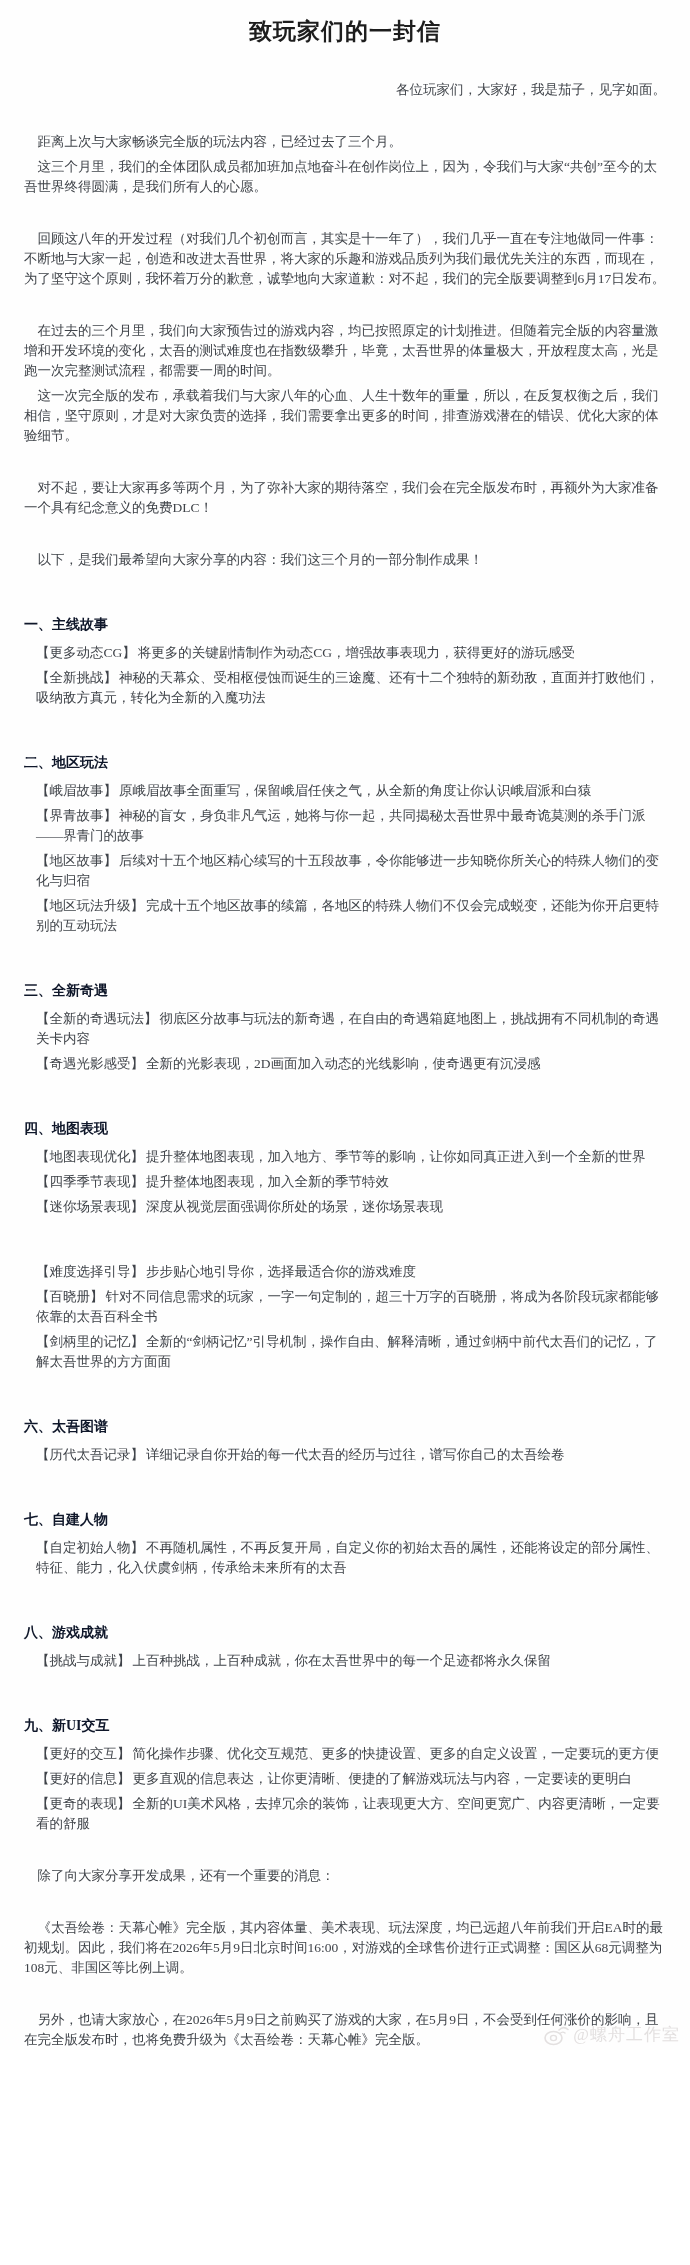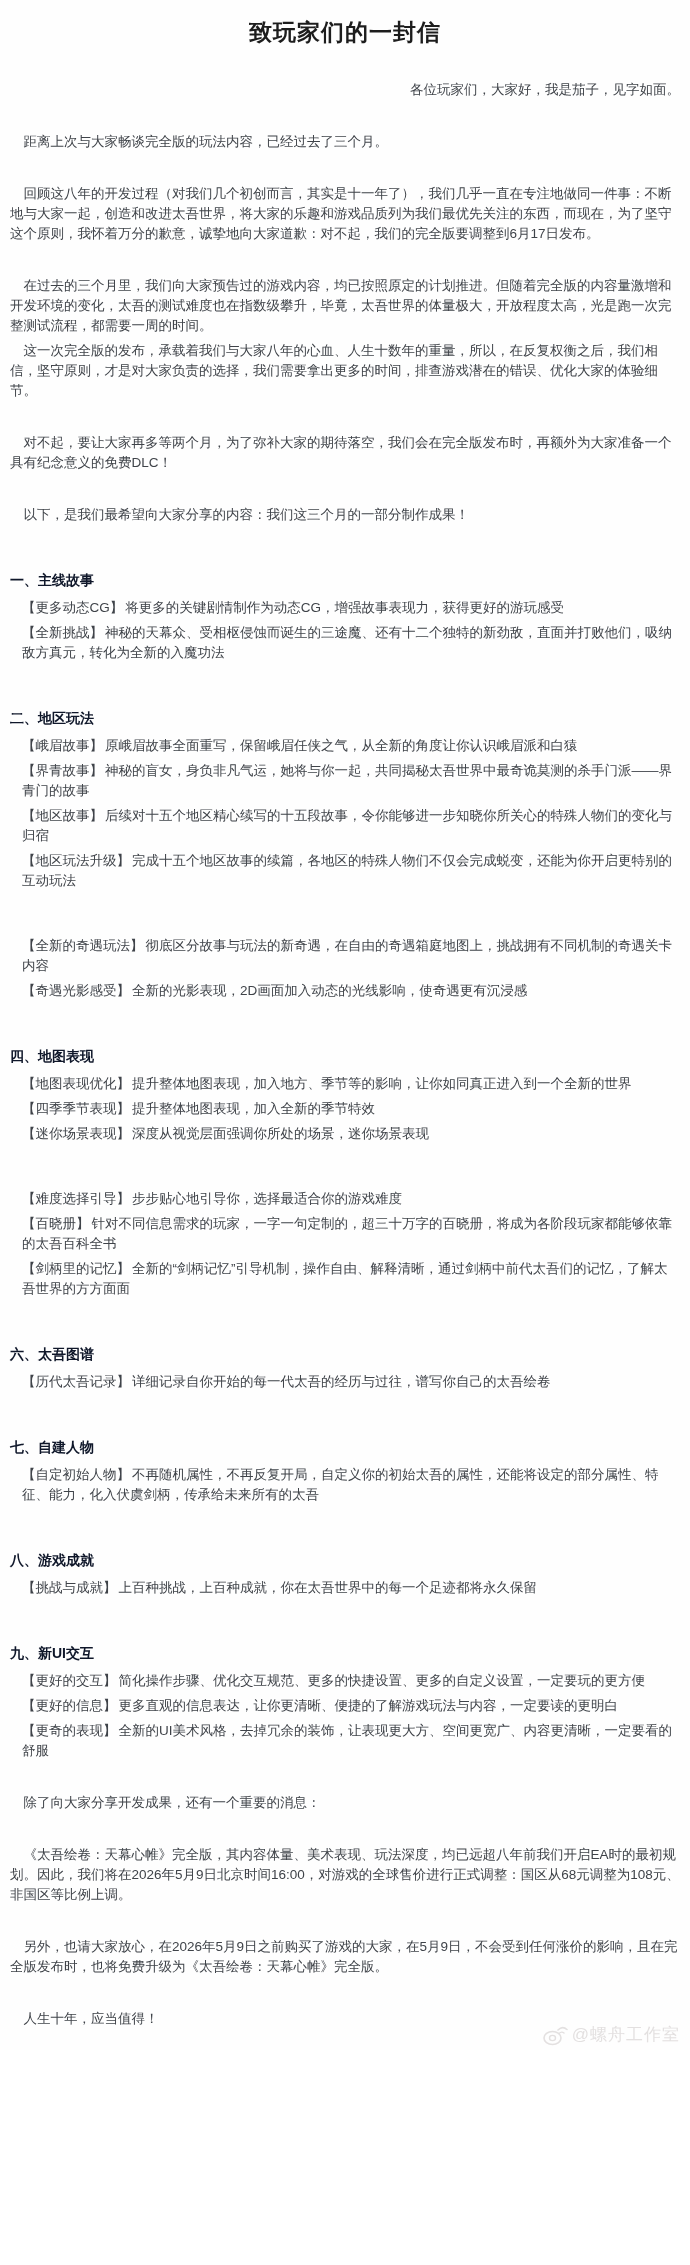--- a/index.html
+++ b/index.html
@@ -1,23 +1,23 @@
 <!DOCTYPE html>
 <html><head>
 <meta charset="utf-8">
 <style>
   html,body{margin:0;padding:0;background:#ffffff;}
   .page{
     position:relative;
     width:690px;height:2050px;
     box-sizing:border-box;
-    padding:0 10px;
+    padding:0 24px;
     overflow:hidden;
     background:#fefefe;
-    font-family:Liberation Sans, sans-serif;
+    font-family:Liberation Serif, serif;
     font-size:13.5px;line-height:20px;color:#3f4349;
   }
   .letter-title{
     margin:16px 0 0 0;
     font-size:23px;line-height:32px;
     font-weight:bold;color:#1d1d1d;
     text-align:center;letter-spacing:1px;
   }
   .para{margin:5px 0;text-indent:1em;}
   .first-para{margin-top:32px;text-align:right;}
@@ -40,20 +40,21 @@
 </style>
 </head>
 <body>
 
 <div class="page">
 
   <h1 class="letter-title">致玩家们的一封信</h1>
 
   <p class="para first-para">各位玩家们，大家好，我是茄子，见字如面。</p>
   <p class="para gap">距离上次与大家畅谈完全版的玩法内容，已经过去了三个月。</p>
+  <p class="para">这三个月里，我们的全体团队成员都加班加点地奋斗在创作岗位上，因为，令我们与大家“共创”至今的太吾世界终得圆满，是我们所有人的心愿。</p>
   <p class="para gap">回顾这八年的开发过程（对我们几个初创而言，其实是十一年了），我们几乎一直在专注地做同一件事：不断地与大家一起，创造和改进太吾世界，将大家的乐趣和游戏品质列为我们最优先关注的东西，而现在，为了坚守这个原则，我怀着万分的歉意，诚挚地向大家道歉：对不起，我们的完全版要调整到6月17日发布。</p>
   <p class="para gap">在过去的三个月里，我们向大家预告过的游戏内容，均已按照原定的计划推进。但随着完全版的内容量激增和开发环境的变化，太吾的测试难度也在指数级攀升，毕竟，太吾世界的体量极大，开放程度太高，光是跑一次完整测试流程，都需要一周的时间。</p>
   <p class="para">这一次完全版的发布，承载着我们与大家八年的心血、人生十数年的重量，所以，在反复权衡之后，我们相信，坚守原则，才是对大家负责的选择，我们需要拿出更多的时间，排查游戏潜在的错误、优化大家的体验细节。</p>
   <p class="para gap">对不起，要让大家再多等两个月，为了弥补大家的期待落空，我们会在完全版发布时，再额外为大家准备一个具有纪念意义的免费DLC！</p>
   <p class="para gap">以下，是我们最希望向大家分享的内容：我们这三个月的一部分制作成果！</p>
 
   <div class="section">
     <h2 class="section-h">一、主线故事</h2>
     <p class="bullet"><span class="lbl">【更多动态CG】</span><span>将更多的关键剧情制作为动态CG，增强故事表现力，获得更好的游玩感受</span></p>
     <p class="bullet"><span class="lbl">【全新挑战】</span><span>神秘的天幕众、受相枢侵蚀而诞生的三途魔、还有十二个独特的新劲敌，直面并打败他们，吸纳敌方真元，转化为全新的入魔功法</span></p>
@@ -61,20 +62,21 @@
 
   <div class="section">
     <h2 class="section-h">二、地区玩法</h2>
     <p class="bullet"><span class="lbl">【峨眉故事】</span><span>原峨眉故事全面重写，保留峨眉任侠之气，从全新的角度让你认识峨眉派和白猿</span></p>
     <p class="bullet"><span class="lbl">【界青故事】</span><span>神秘的盲女，身负非凡气运，她将与你一起，共同揭秘太吾世界中最奇诡莫测的杀手门派——界青门的故事</span></p>
     <p class="bullet"><span class="lbl">【地区故事】</span><span>后续对十五个地区精心续写的十五段故事，令你能够进一步知晓你所关心的特殊人物们的变化与归宿</span></p>
     <p class="bullet"><span class="lbl">【地区玩法升级】</span><span>完成十五个地区故事的续篇，各地区的特殊人物们不仅会完成蜕变，还能为你开启更特别的互动玩法</span></p>
   </div>
 
   <div class="section">
+    <h2 class="section-h">三、全新奇遇</h2>
     <p class="bullet"><span class="lbl">【全新的奇遇玩法】</span><span>彻底区分故事与玩法的新奇遇，在自由的奇遇箱庭地图上，挑战拥有不同机制的奇遇关卡内容</span></p>
     <p class="bullet"><span class="lbl">【奇遇光影感受】</span><span>全新的光影表现，2D画面加入动态的光线影响，使奇遇更有沉浸感</span></p>
   </div>
 
   <div class="section">
     <h2 class="section-h">四、地图表现</h2>
     <p class="bullet"><span class="lbl">【地图表现优化】</span><span>提升整体地图表现，加入地方、季节等的影响，让你如同真正进入到一个全新的世界</span></p>
     <p class="bullet"><span class="lbl">【四季季节表现】</span><span>提升整体地图表现，加入全新的季节特效</span></p>
     <p class="bullet"><span class="lbl">【迷你场景表现】</span><span>深度从视觉层面强调你所处的场景，迷你场景表现</span></p>
   </div>

